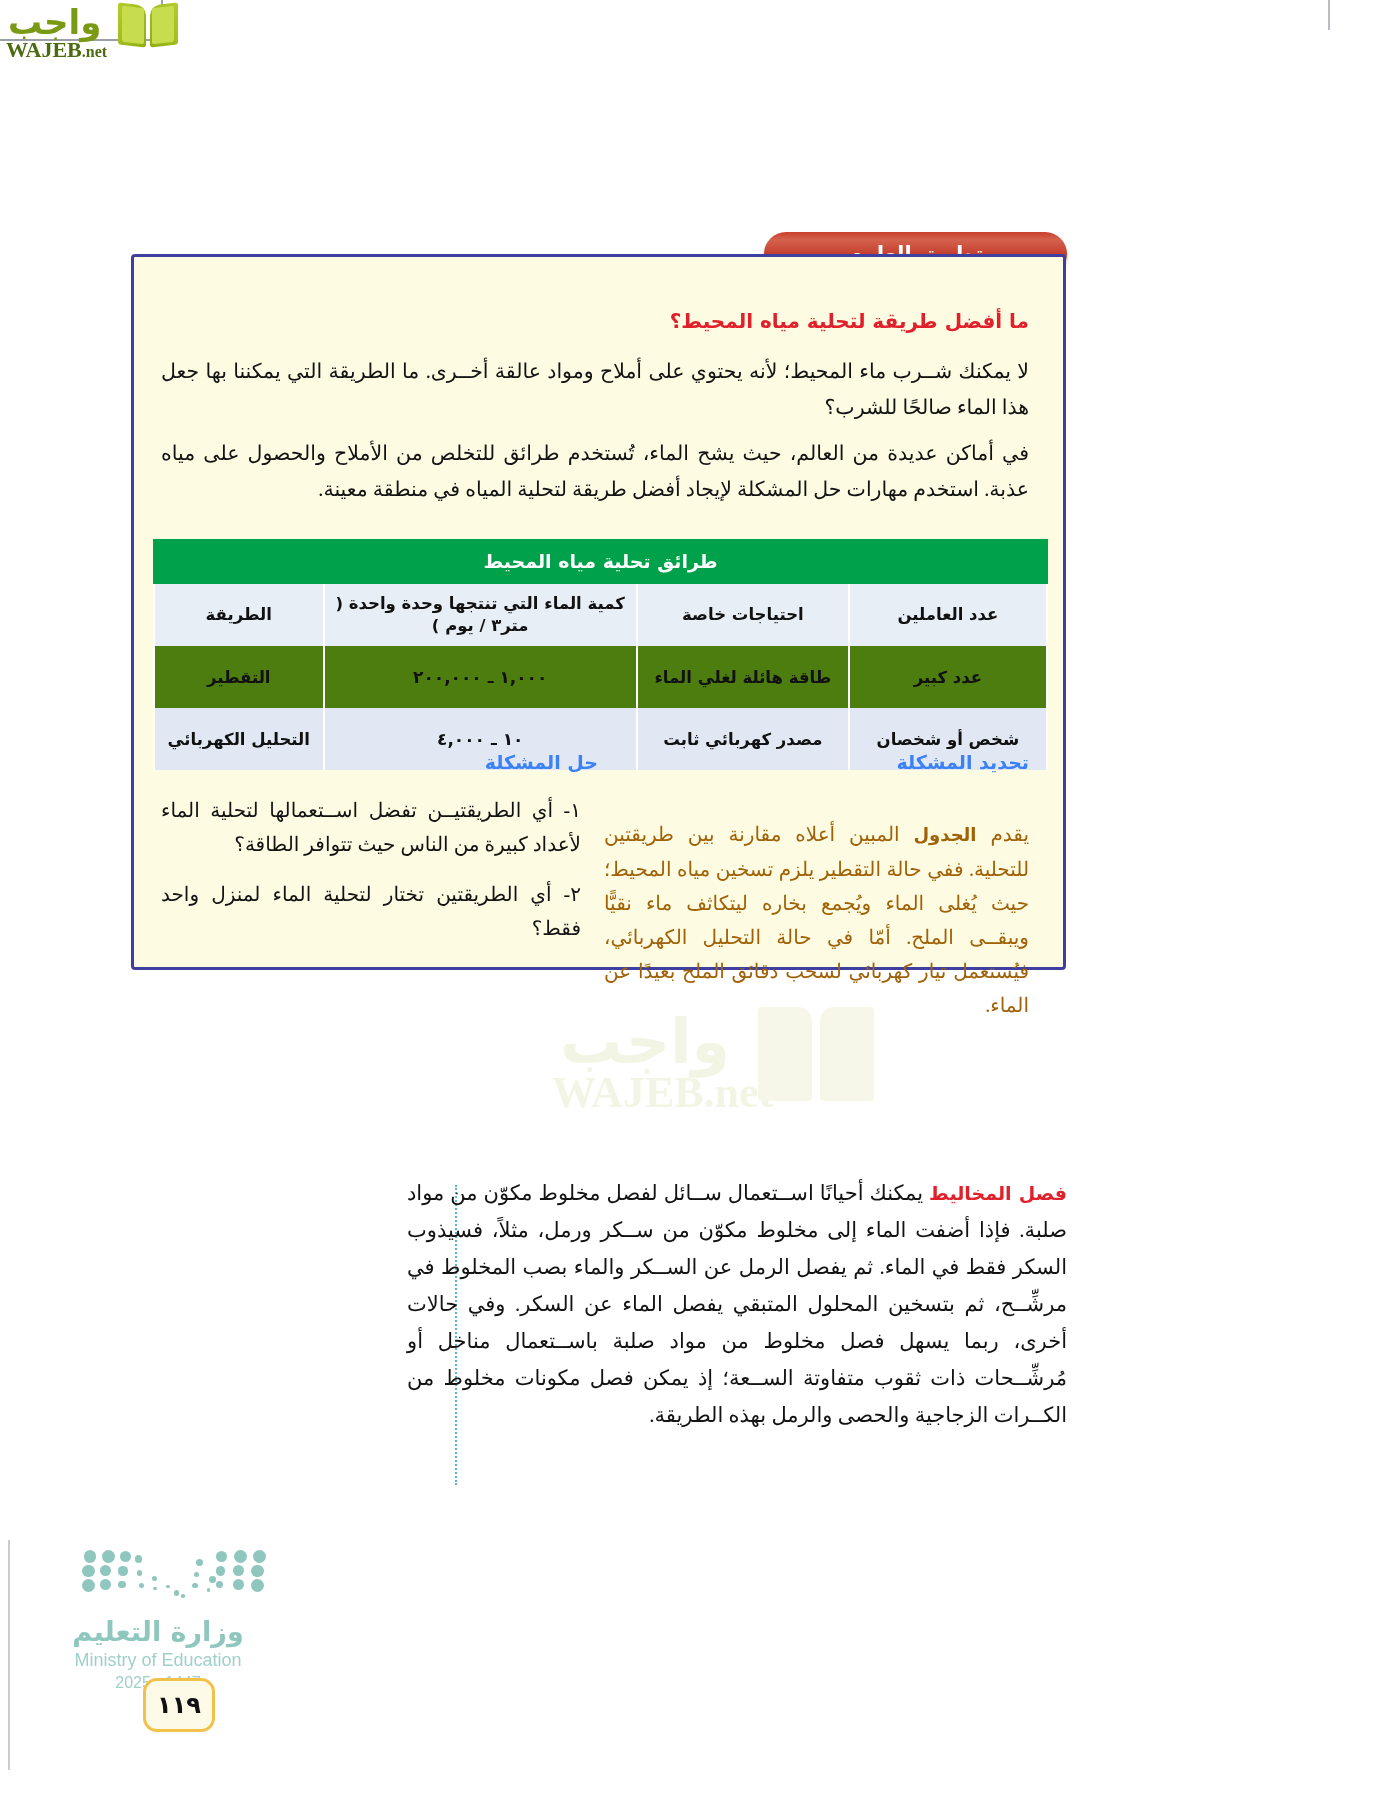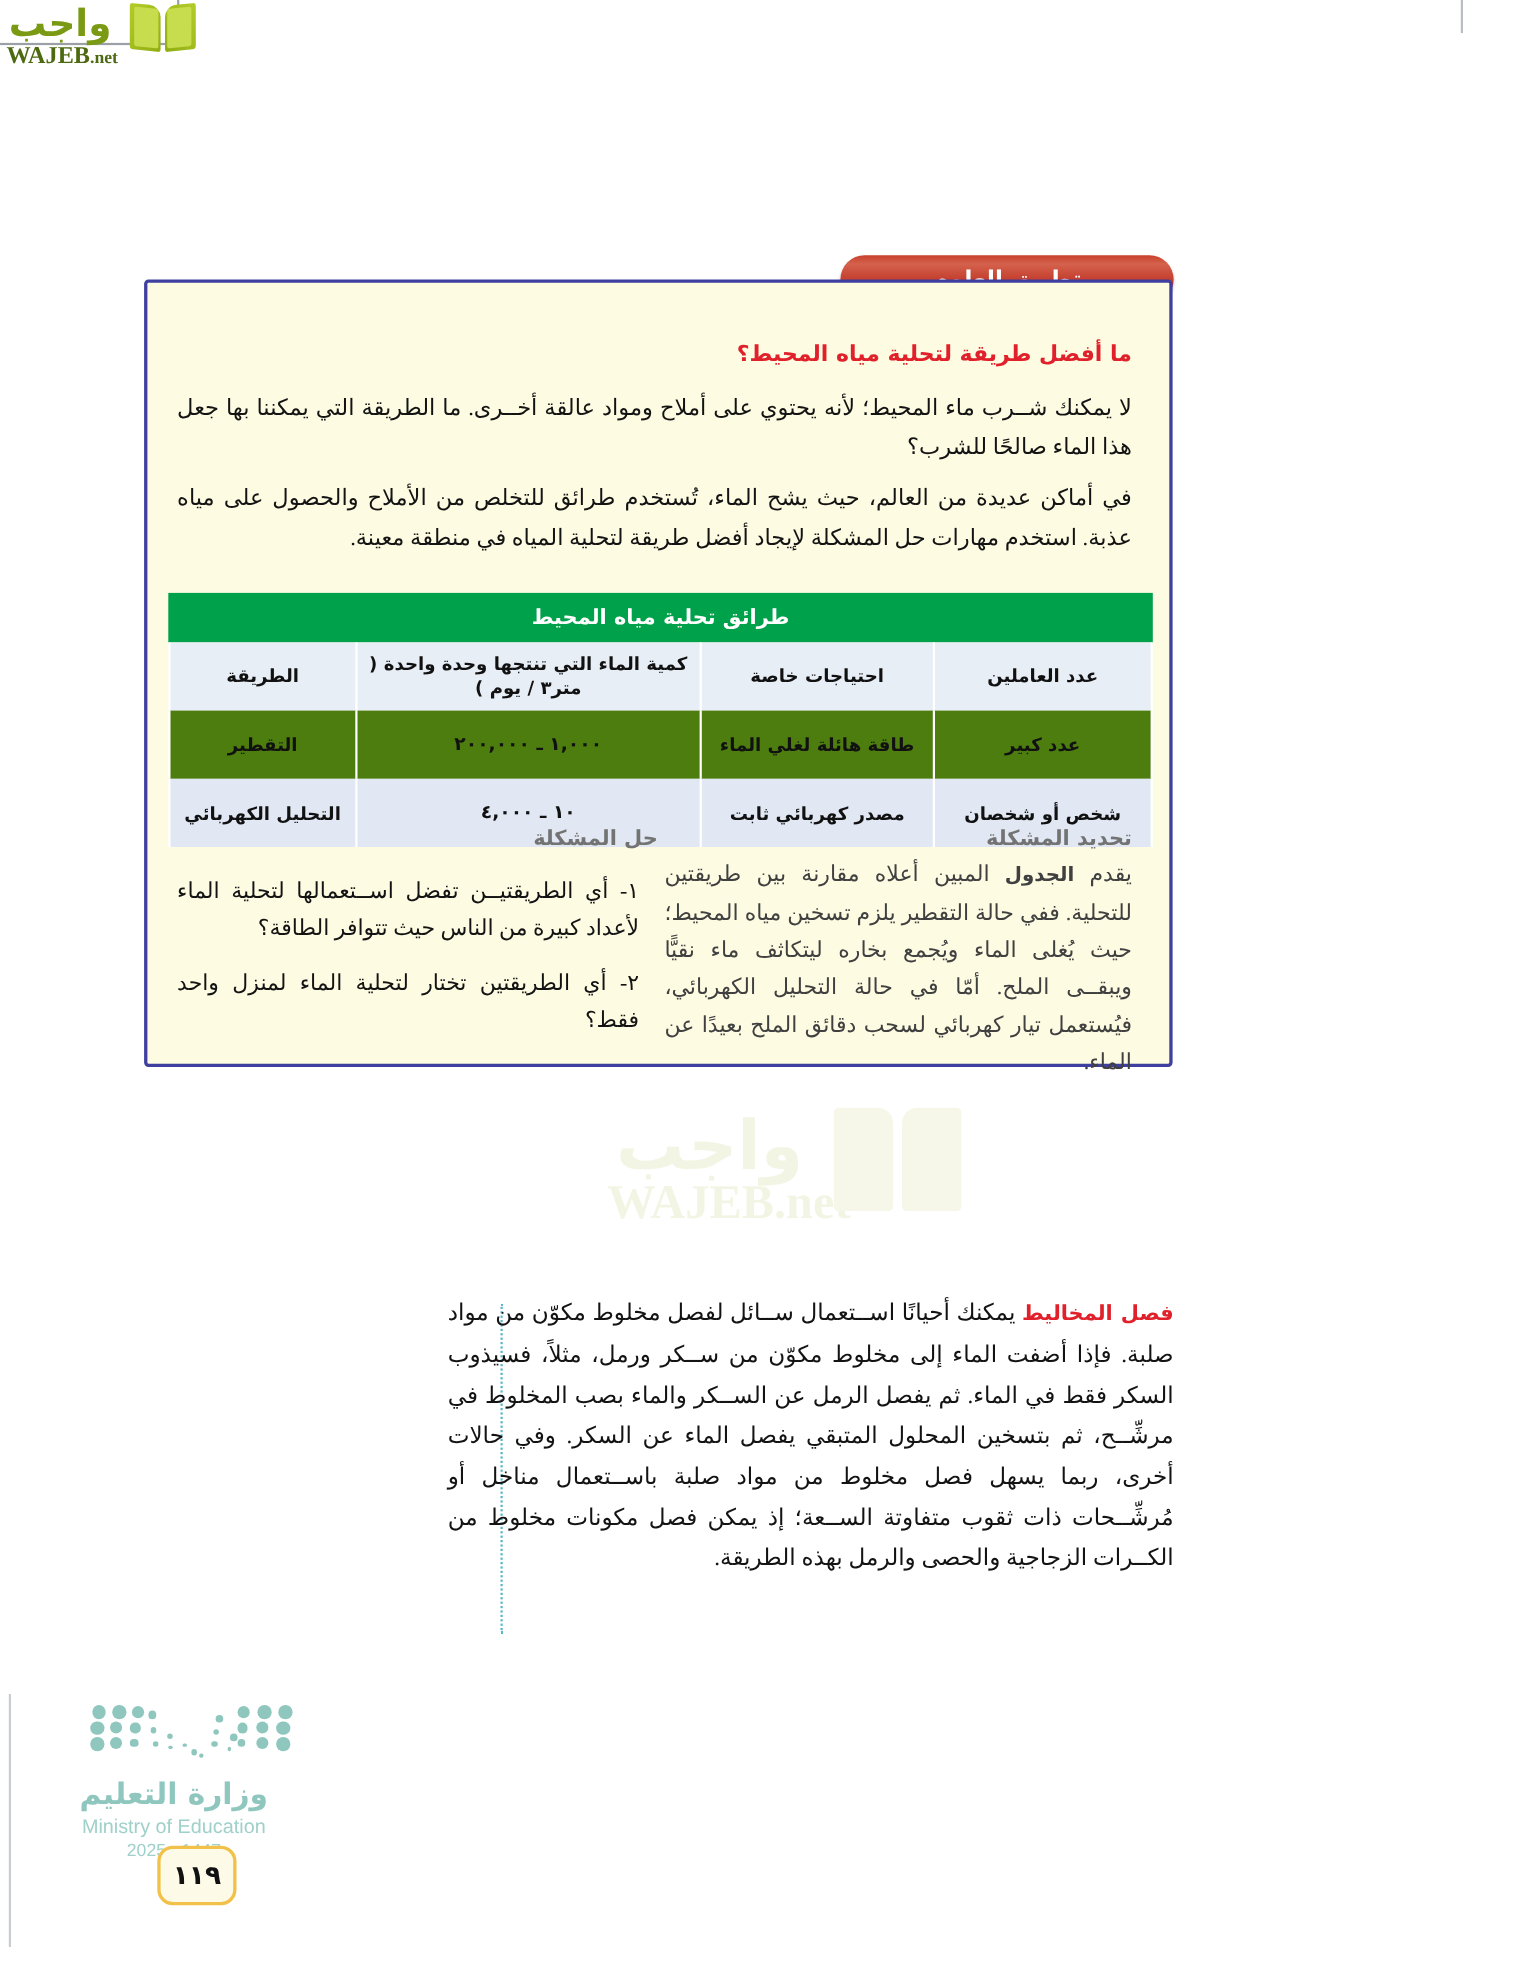--- a/index.html
+++ b/index.html
@@ -185,38 +185,38 @@
   }
   #methods-table .col-method  { width: 160px; margin-top: 40px; }
   #methods-table .col-amount  { width: 330px; }
   #methods-table .col-needs   { width: 210px; }
   #methods-table .col-workers { width: 195px; }
   #methods-table td.num { font-size: 17px; letter-spacing: 1px; }
 
   
   .sub-head {
     position: absolute;
-    color: #737373;
+    color: #3b82f6;
     font-family: "DejaVu Sans", sans-serif;
     font-size: 19px;
     font-weight: bold;
     direction: rtl;
   }
   #head-identify { right: 34px; top: 494px; }
   #head-solve    { right: 465px; top: 494px; }
 
   #col-identify {
     position: absolute;
     right: 34px;
-    top: 521px;
+    top: 560px;
     width: 425px;
     font-family: "Liberation Serif", "DejaVu Serif", serif;
     font-size: 20px;
     line-height: 34px;
-    color: #404040;
+    color: #a16207;
     text-align: justify;
     direction: rtl;
   }
   #col-solve {
     position: absolute;
     right: 482px;
     top: 536px;
     width: 420px;
     direction: rtl;
     font-family: "Liberation Serif", "DejaVu Serif", serif;

